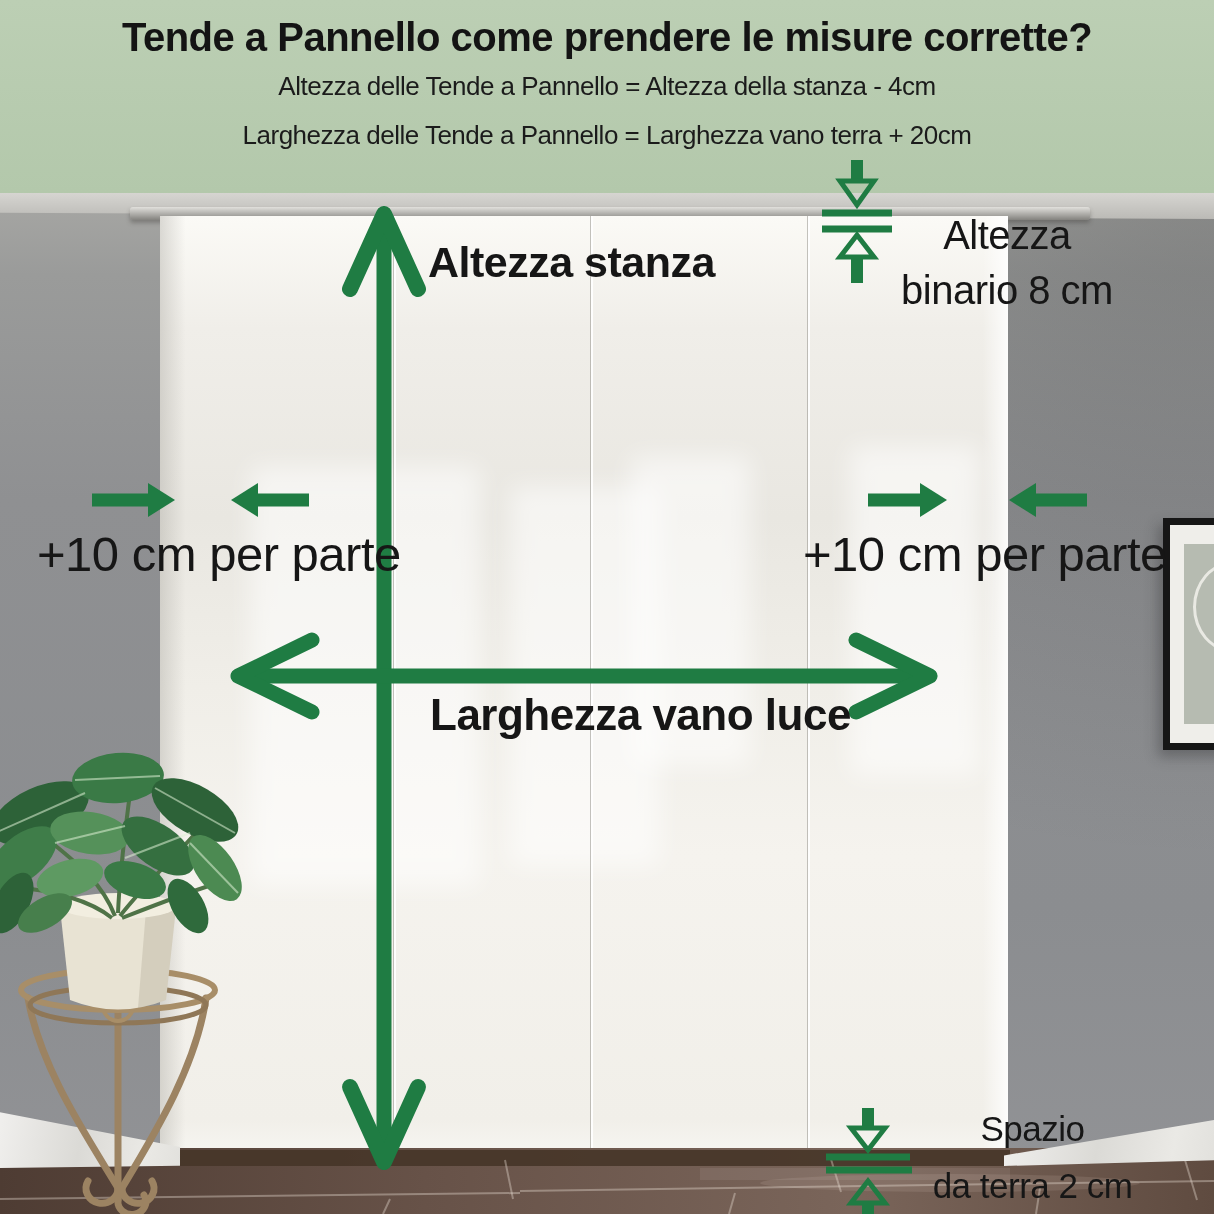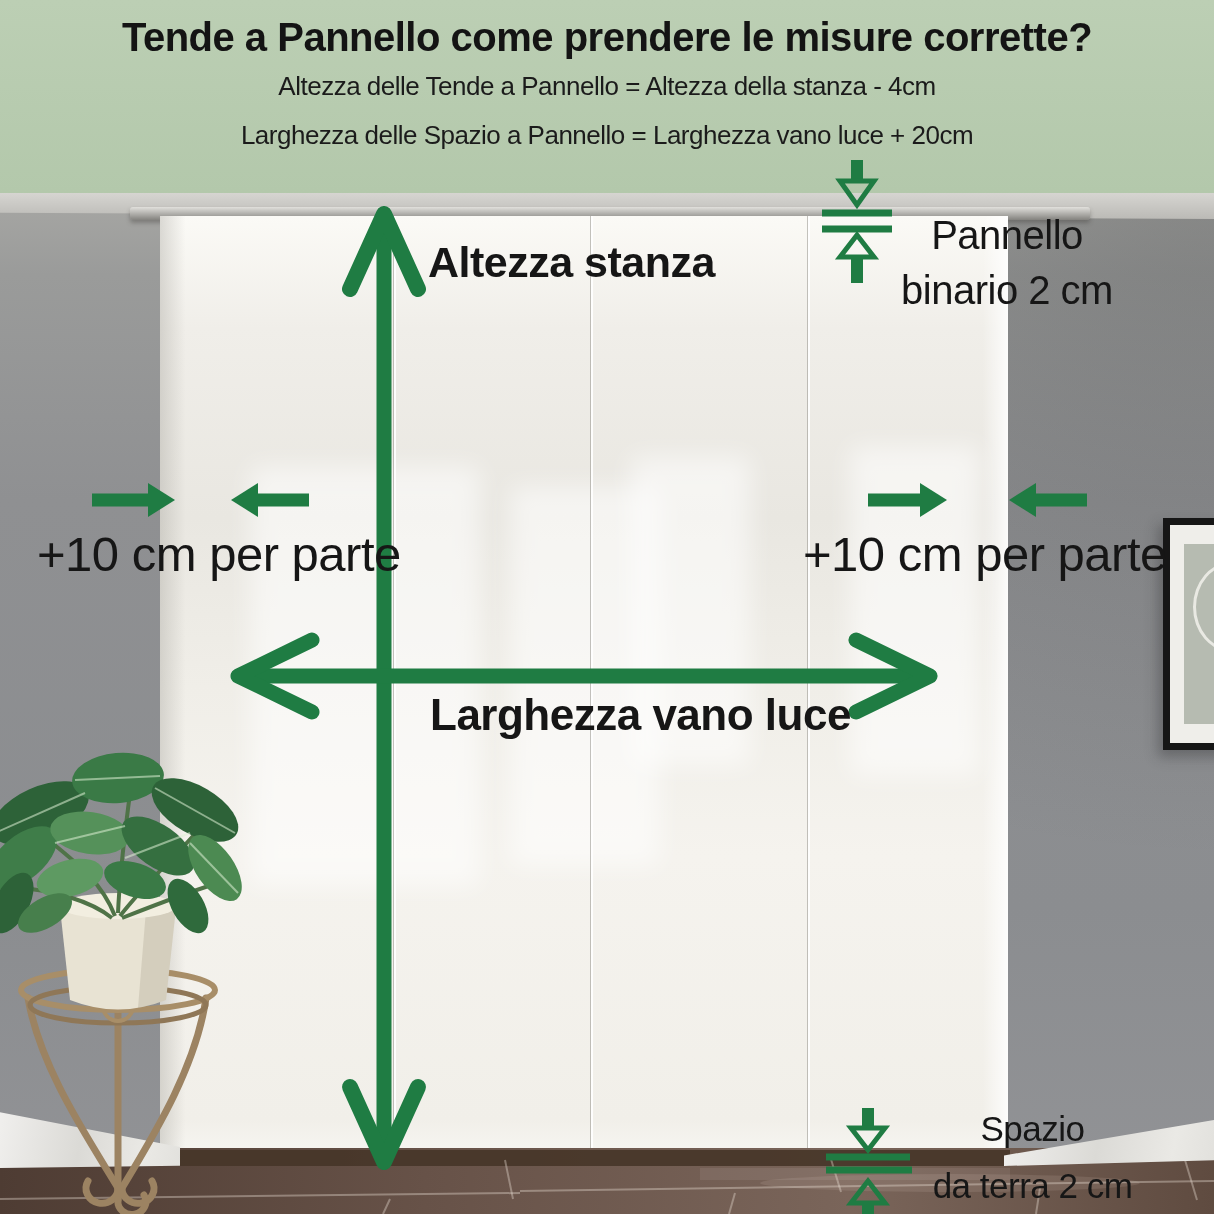--- a/index.html
+++ b/index.html
@@ -87,21 +87,21 @@
   .lbl-center{text-align:center;line-height:55px;}
 </style>
 </head>
 <body>
 
 <div class="stage">
 
   <div class="header">
     <div class="hdr-title">Tende a Pannello come prendere le misure corrette?</div>
     <div class="hdr-line">Altezza delle Tende a Pannello = Altezza della stanza - 4cm</div>
-    <div class="hdr-line">Larghezza delle Spazio a Pannello = Larghezza vano luce + 20cm</div>
+    <div class="hdr-line">Larghezza delle Tende a Pannello = Larghezza vano terra + 20cm</div>
   </div>
 
   <div class="photo">
     <div class="wall-corner-shade"></div>
     <div class="ceiling"></div>
     <div class="rail"></div>
 
     <div class="curtain">
       <div class="refl" style="left:90px;top:250px;width:230px;height:420px;"></div>
       <div class="refl" style="left:350px;top:270px;width:150px;height:380px;"></div>
@@ -236,21 +236,21 @@
       <polygon points="868,1181 851,1203 885,1203" fill="none" stroke-width="5"></polygon>
       <path d="M868 1204 V1214" stroke-width="12" fill="none"></path>
     </g>
   </svg>
 
   <div class="lbl lbl-bold" style="left:428px;top:238px;">Altezza stanza</div>
   <div class="lbl lbl-bold" style="left:430px;top:690px;font-size:44px;">Larghezza vano luce</div>
   <div class="lbl lbl-reg" style="left:37px;top:526px;">+10 cm per parte</div>
   <div class="lbl lbl-reg" style="left:803px;top:526px;">+10 cm per parte</div>
   <div class="lbl lbl-reg lbl-center" style="left:882px;top:208px;width:250px;font-size:40px;">
-    <div>Pannello</div>
-    <div>binario 2 cm</div>
+    <div>Altezza</div>
+    <div>binario 8 cm</div>
   </div>
   <div class="lbl lbl-reg lbl-center" style="left:900px;top:1100px;width:265px;font-size:35px;line-height:57px;">
     <div>Spazio</div>
     <div>da terra 2 cm</div>
   </div>
 
 </div>
 
 </body></html>

